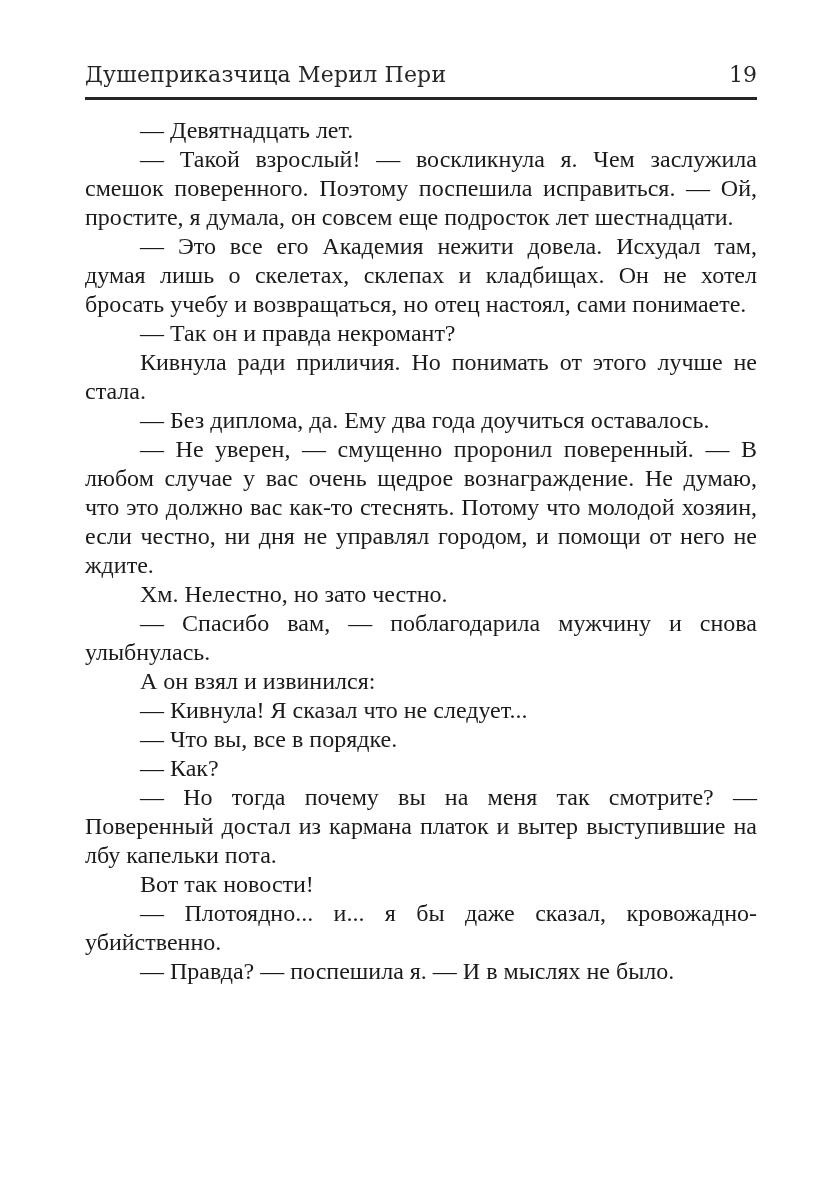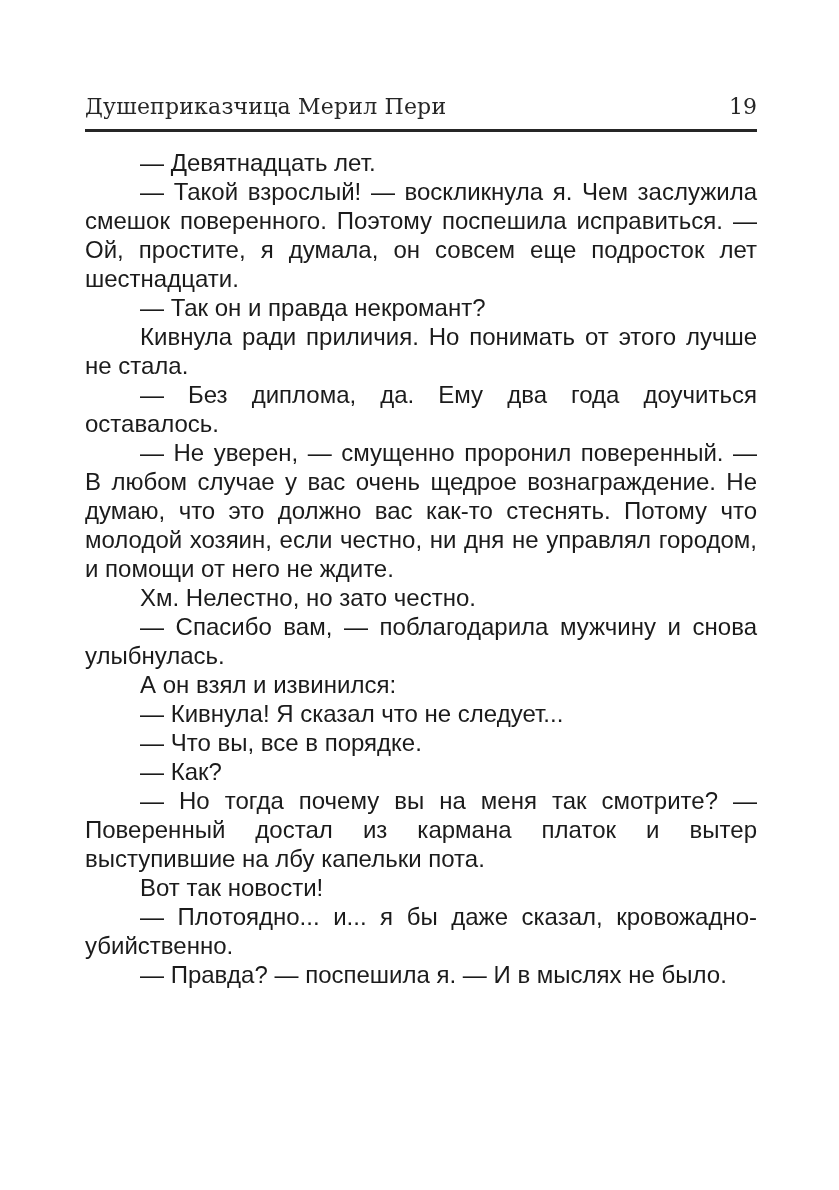--- a/index.html
+++ b/index.html
@@ -30,25 +30,24 @@
     color: #262626;
     border-bottom: 3px solid #262626;
     padding-bottom: 9px;
     gap: 29px;
   }
   .running-title {
     letter-spacing: 0.2px;
   }
   .page-number {
     font-family: "DejaVu Serif", serif;
-    margin-top: 32px;
   }
   .body-text {
     margin-top: 16px;
-    font-family: Liberation Sans, sans-serif;
+    font-family: Liberation Serif, serif;
     font-size: 24px;
     line-height: 29px;
     color: #1b1b1b;
     text-align: justify;
     hyphens: auto;
     -webkit-hyphens: auto;
   }
   .body-text p.para {
     margin: 0;
     padding: 0;
@@ -60,20 +59,21 @@
 
 <div class="page">
   <div class="content">
     <div class="page-header">
       <span class="running-title">Душеприказчица Мерил Пери</span>
       <span class="page-number">19</span>
     </div>
     <div class="body-text">
         <p class="para">— Девятнадцать лет.</p>
         <p class="para">— Такой взрослый! — воскликнула я. Чем заслужила смешок поверенного. Поэтому поспешила исправиться. — Ой, простите, я думала, он совсем еще подросток лет шестнадцати.</p>
+        <p class="para">— Это все его Академия нежити довела. Исхудал там, думая лишь о скелетах, склепах и кладбищах. Он не хотел бросать учебу и возвращаться, но отец настоял, сами понимаете.</p>
         <p class="para">— Так он и правда некромант?</p>
         <p class="para">Кивнула ради приличия. Но понимать от этого лучше не стала.</p>
         <p class="para">— Без диплома, да. Ему два года доучиться оставалось.</p>
         <p class="para">— Не уверен, — смущенно проронил поверенный. — В любом случае у вас очень щедрое вознаграждение. Не думаю, что это должно вас как-то стеснять. Потому что молодой хозяин, если честно, ни дня не управлял городом, и помощи от него не ждите.</p>
         <p class="para">Хм. Нелестно, но зато честно.</p>
         <p class="para">— Спасибо вам, — поблагодарила мужчину и снова улыбнулась.</p>
         <p class="para">А он взял и извинился:</p>
         <p class="para">— Кивнула! Я сказал что не следует...</p>
         <p class="para">— Что вы, все в порядке.</p>
         <p class="para">— Как?</p>

